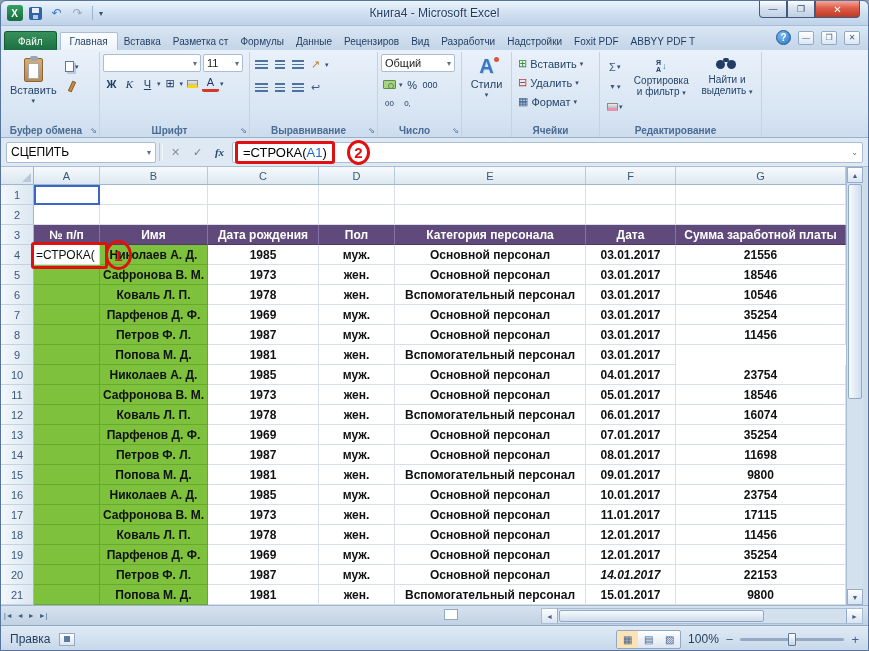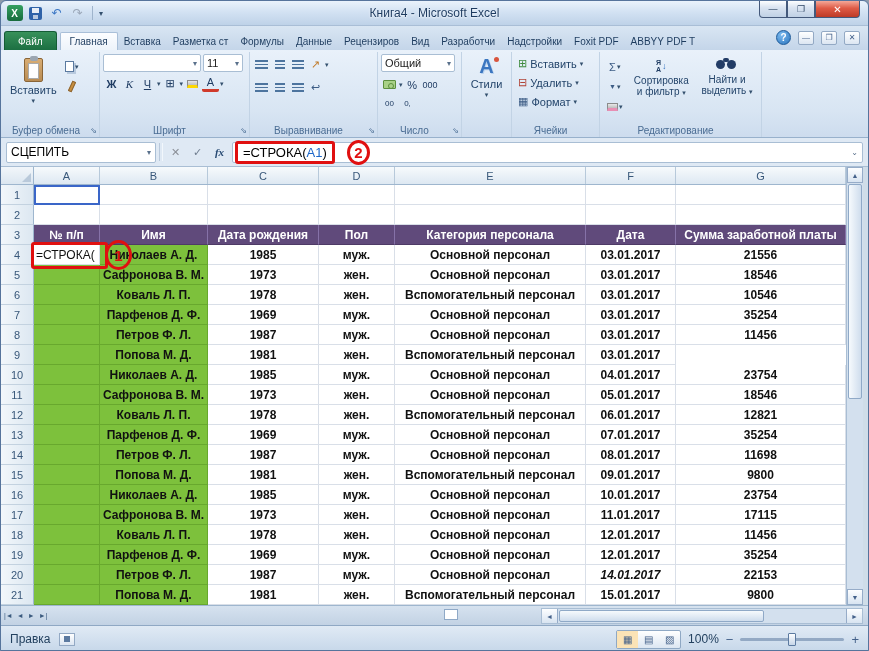--- a/index.html
+++ b/index.html
@@ -47,21 +47,21 @@
     border:1px solid #1d5a99; }
   .mini-wbtn{ width:16px; height:14px; border:1px solid #93a9c4; border-radius:2px;
     background:linear-gradient(#fff,#dce6f2); color:#44618a; font-size:8px;
     display:flex; align-items:center; justify-content:center; }
 
   
   .ribbon{ height:88px; background:linear-gradient(#e9f1fa,#d8e5f3 70%,#cddcee);
     border-bottom:1px solid #98b1cc; display:flex; padding:2px 0 0 2px; }
   .group{ position:relative; border-right:1px solid #c2d3e5; padding:2px 3px 15px; }
   .group-label{ position:absolute; bottom:1px; left:0; right:10px; text-align:center;
-    font-size:10px; color:#4a6c93; white-space:nowrap; }
+    font-size:10px; color:#4a6c93; white-space:nowrap;font-weight:bold; }
   .launcher{ position:absolute; right:2px; bottom:2px; font-size:8px; color:#4a6c93; }
   .g-body{ display:flex; height:100%; }
   .bigbtn{ display:flex; flex-direction:column; align-items:center; justify-content:flex-start;
     gap:2px; padding:2px 4px; border-radius:3px; font-size:11px; color:#24456b; text-align:center; }
   .caret{ font-size:7px; color:#34506e; line-height:5px; }
   .clipicon{ width:19px; height:24px; background:linear-gradient(#d8ad74,#b98c53); border:1px solid #8a6537;
     border-radius:2px; position:relative; margin-top:2px; }
   .clipicon::before{ content:""; position:absolute; left:3px; top:4px; right:3px; bottom:2px;
     background:#fefefe; border:1px solid #aaa; }
   .clipicon::after{ content:""; position:absolute; left:5px; top:-3px; width:8px; height:5px;
@@ -551,21 +551,21 @@
           <div class="cell" style="width: 170px;">18546</div>
         </div>
         <div class="row">
           <div class="rowhdr">12</div>
           <div class="cell green" style="width: 66px;"></div>
           <div class="cell green" style="width: 108px;">Коваль Л. П.</div>
           <div class="cell" style="width: 111px;">1978</div>
           <div class="cell" style="width: 76px;">жен.</div>
           <div class="cell" style="width: 191px;">Вспомогательный персонал</div>
           <div class="cell" style="width: 90px;">06.01.2017</div>
-          <div class="cell" style="width: 170px;">12821</div>
+          <div class="cell" style="width: 170px;">16074</div>
         </div>
         <div class="row">
           <div class="rowhdr">13</div>
           <div class="cell green" style="width: 66px;"></div>
           <div class="cell green" style="width: 108px;">Парфенов Д. Ф.</div>
           <div class="cell" style="width: 111px;">1969</div>
           <div class="cell" style="width: 76px;">муж.</div>
           <div class="cell" style="width: 191px;">Основной персонал</div>
           <div class="cell" style="width: 90px;">07.01.2017</div>
           <div class="cell" style="width: 170px;">35254</div>

